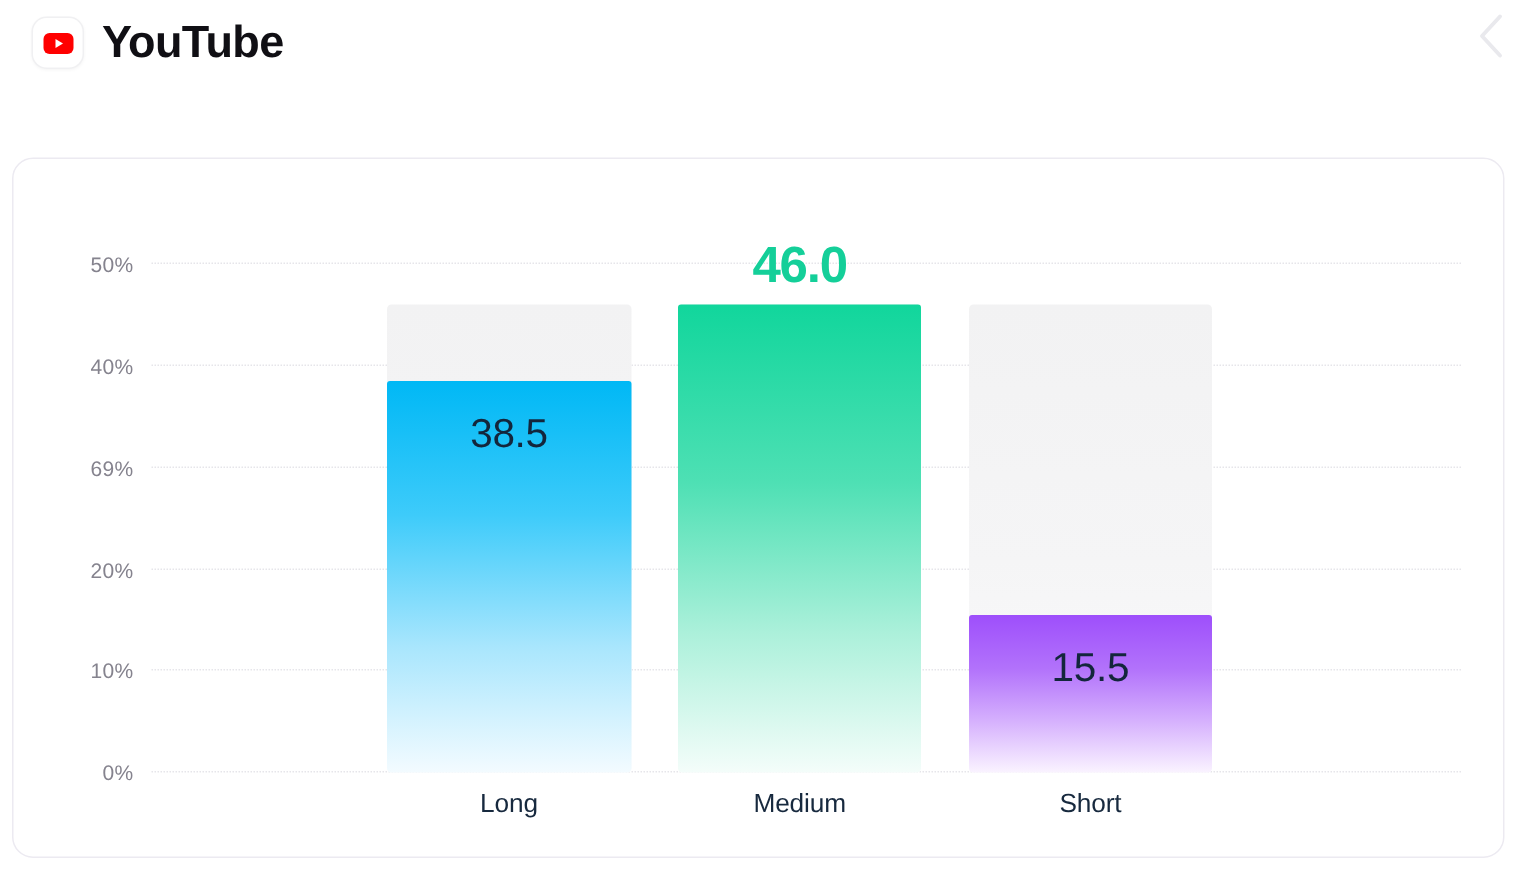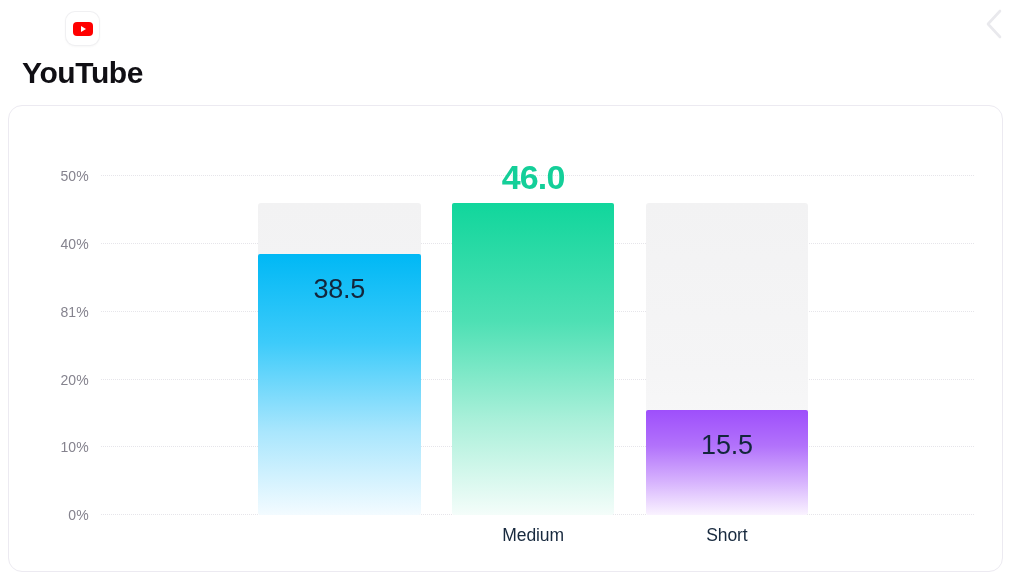--- a/index.html
+++ b/index.html
@@ -26,21 +26,20 @@
     align-items: flex-start;
     box-sizing: border-box;
     padding: 8px 0 0 0;
   }
   .brand {
     display: flex;
     align-items: center;
     gap: 13px;
     margin-left: 22px;
     margin-top: 4px;
-    flex-direction: column;
   }
   .brand-logo {
     width: 33px;
     height: 33px;
     border-radius: 9px;
     background: #ffffff;
     box-shadow: 0 0 0 1px #f0f0f2, 0 1px 3px rgba(0,0,0,0.07);
     display: flex;
     align-items: center;
     justify-content: center;
@@ -220,36 +219,37 @@
       <div class="gridline" style="bottom:0%;">
         <span class="ytick">0%</span>
       </div>
       <div class="gridline" style="bottom:18.87%;">
         <span class="ytick">10%</span>
       </div>
       <div class="gridline" style="bottom:37.74%;">
         <span class="ytick">20%</span>
       </div>
       <div class="gridline" style="bottom:56.60%;">
-        <span class="ytick">81%</span>
+        <span class="ytick">69%</span>
       </div>
       <div class="gridline" style="bottom:75.47%;">
         <span class="ytick">40%</span>
       </div>
       <div class="gridline" style="bottom:94.34%;">
         <span class="ytick">50%</span>
       </div>
 
       <div class="bars">
 
         <div class="bar-group" style="left:18.0%; width:18.6%;">
           <div class="track" style="height:86.8%;"></div>
           <div class="fill blue" style="height:72.6%;">
             <div class="bar-value inside">38.5</div>
           </div>
+          <div class="bar-label" style="bottom:-31px;">Long</div>
         </div>
 
         <div class="bar-group" style="left:40.2%; width:18.6%;">
           <div class="track" style="height:86.8%;"></div>
           <div class="fill green" style="height:86.8%;"></div>
           <div class="bar-value above" style="bottom:88.5%;">46.0</div>
           <div class="bar-label" style="bottom:-31px;margin-top:8px;">Medium</div>
         </div>
 
         <div class="bar-group" style="left:62.4%; width:18.6%;">

